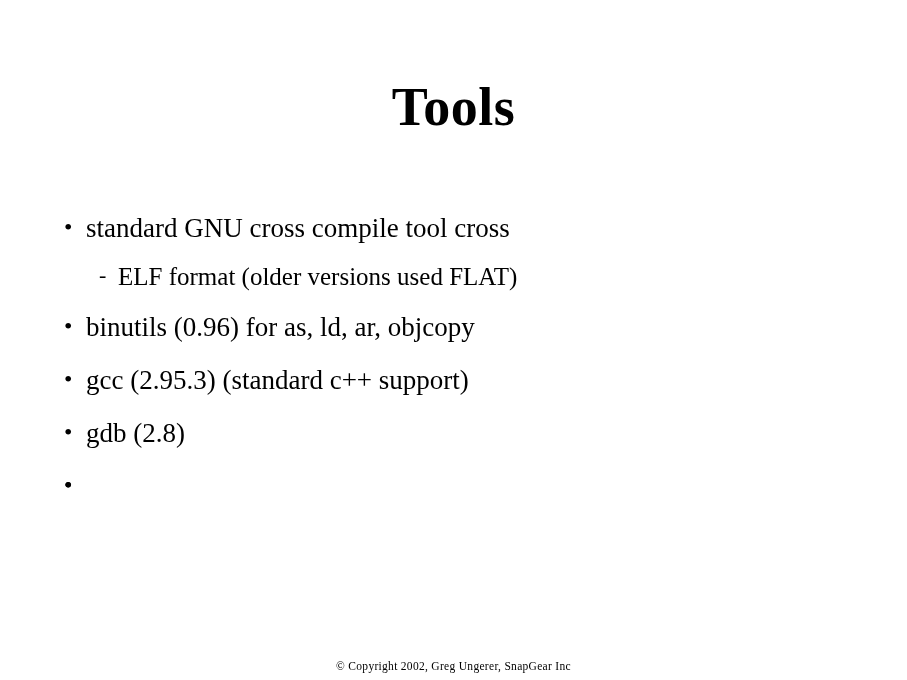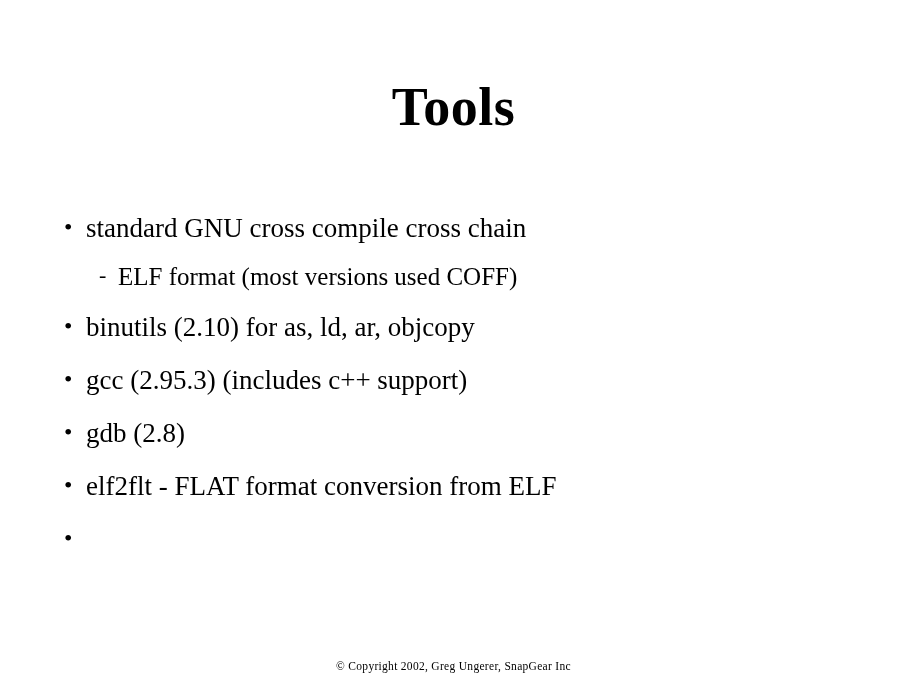--- a/index.html
+++ b/index.html
@@ -85,46 +85,45 @@
 <body>
 
 <div class="slide">
 
   <div class="slide-title">Tools</div>
 
   <div class="bullet-list">
 
     <div class="bullet level-1">
       <span class="marker">•</span>
-      <span class="text">standard GNU cross compile cross chain</span>
+      <span class="text">standard GNU cross compile tool cross</span>
     </div>
 
     <div class="bullet level-2">
       <span class="marker">-</span>
-      <span class="text">ELF format (most versions used COFF)</span>
+      <span class="text">ELF format (older versions used FLAT)</span>
     </div>
 
     <div class="bullet level-1">
       <span class="marker">•</span>
-      <span class="text">binutils (2.10) for as, ld, ar, objcopy</span>
+      <span class="text">binutils (0.96) for as, ld, ar, objcopy</span>
     </div>
 
     <div class="bullet level-1">
       <span class="marker">•</span>
-      <span class="text">gcc (2.95.3) (includes c++ support)</span>
+      <span class="text">gcc (2.95.3) (standard c++ support)</span>
     </div>
 
     <div class="bullet level-1">
       <span class="marker">•</span>
       <span class="text">gdb (2.8)</span>
     </div>
 
     <div class="bullet level-1">
       <span class="marker">•</span>
-      <span class="text">elf2flt -  FLAT format conversion from ELF</span>
     </div>
 
     <div class="bullet level-1">
       <span class="marker">•</span>
     </div>
 
   </div>
 
   <div class="footer">© Copyright 2002, Greg Ungerer, SnapGear Inc</div>
 

